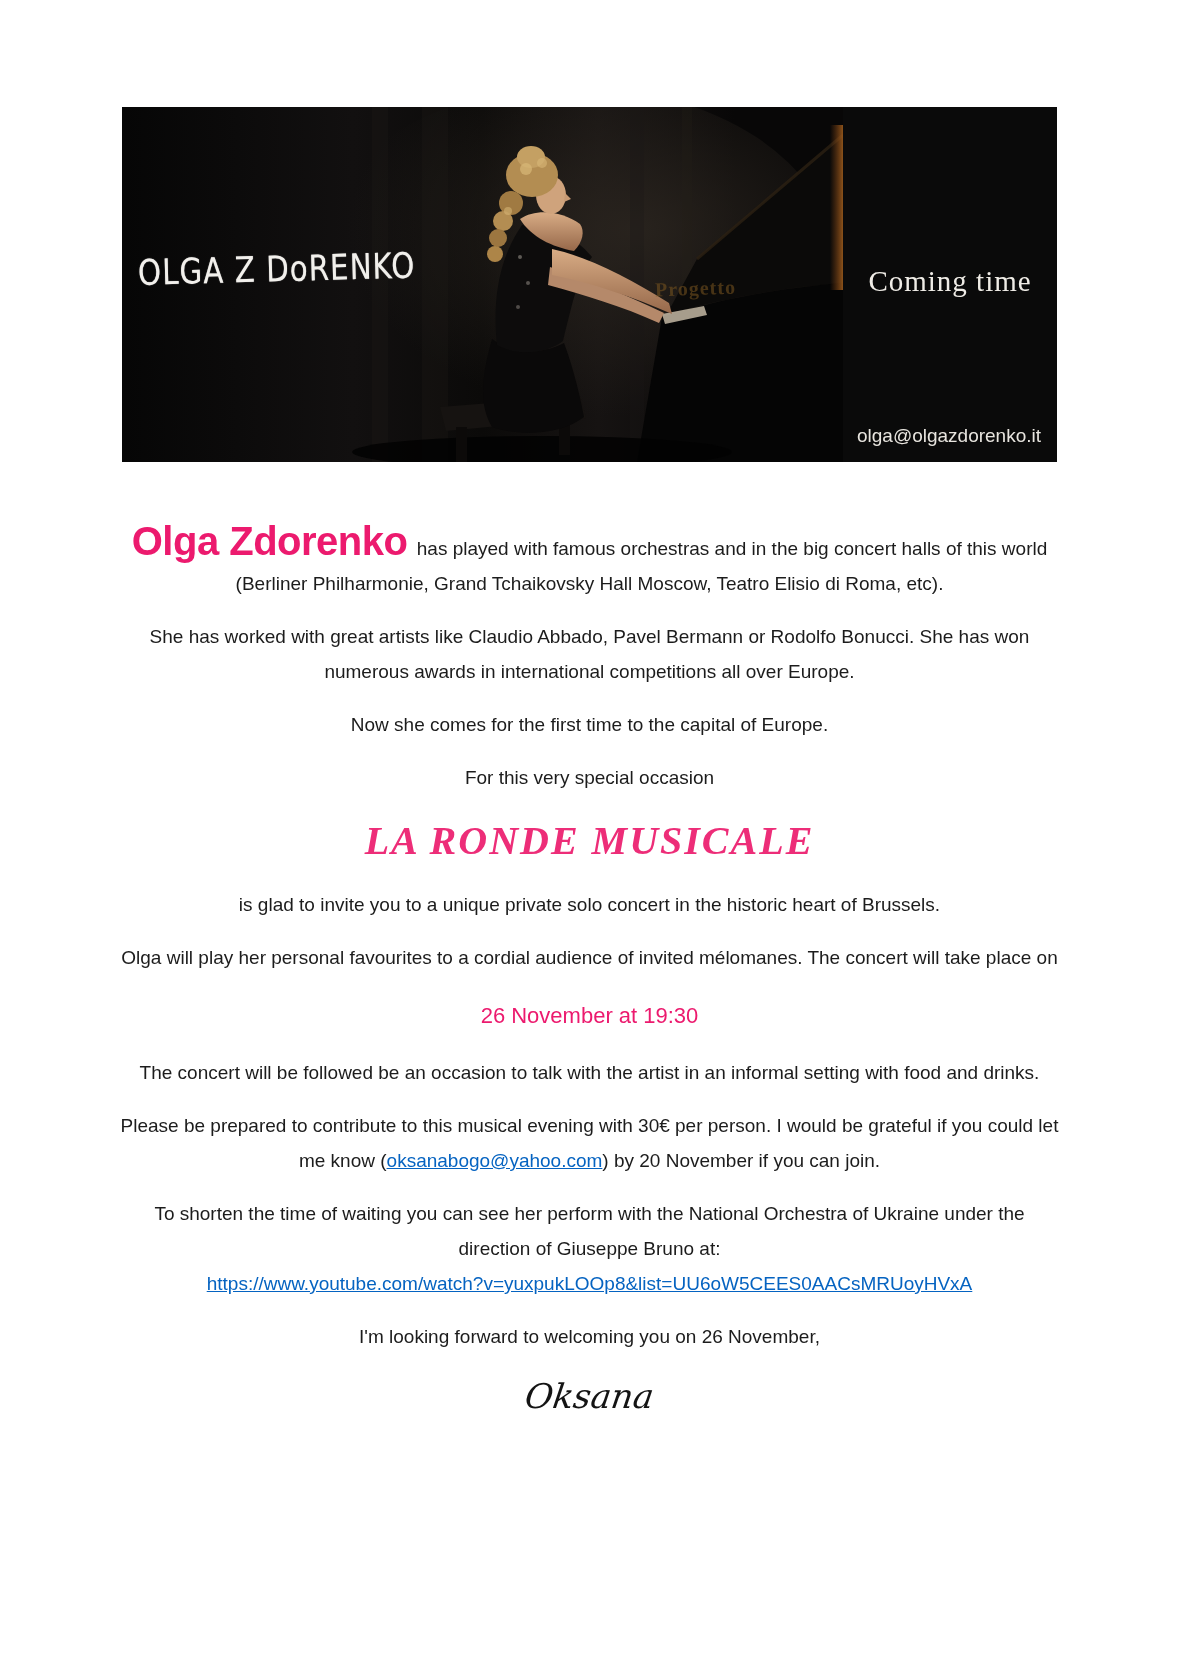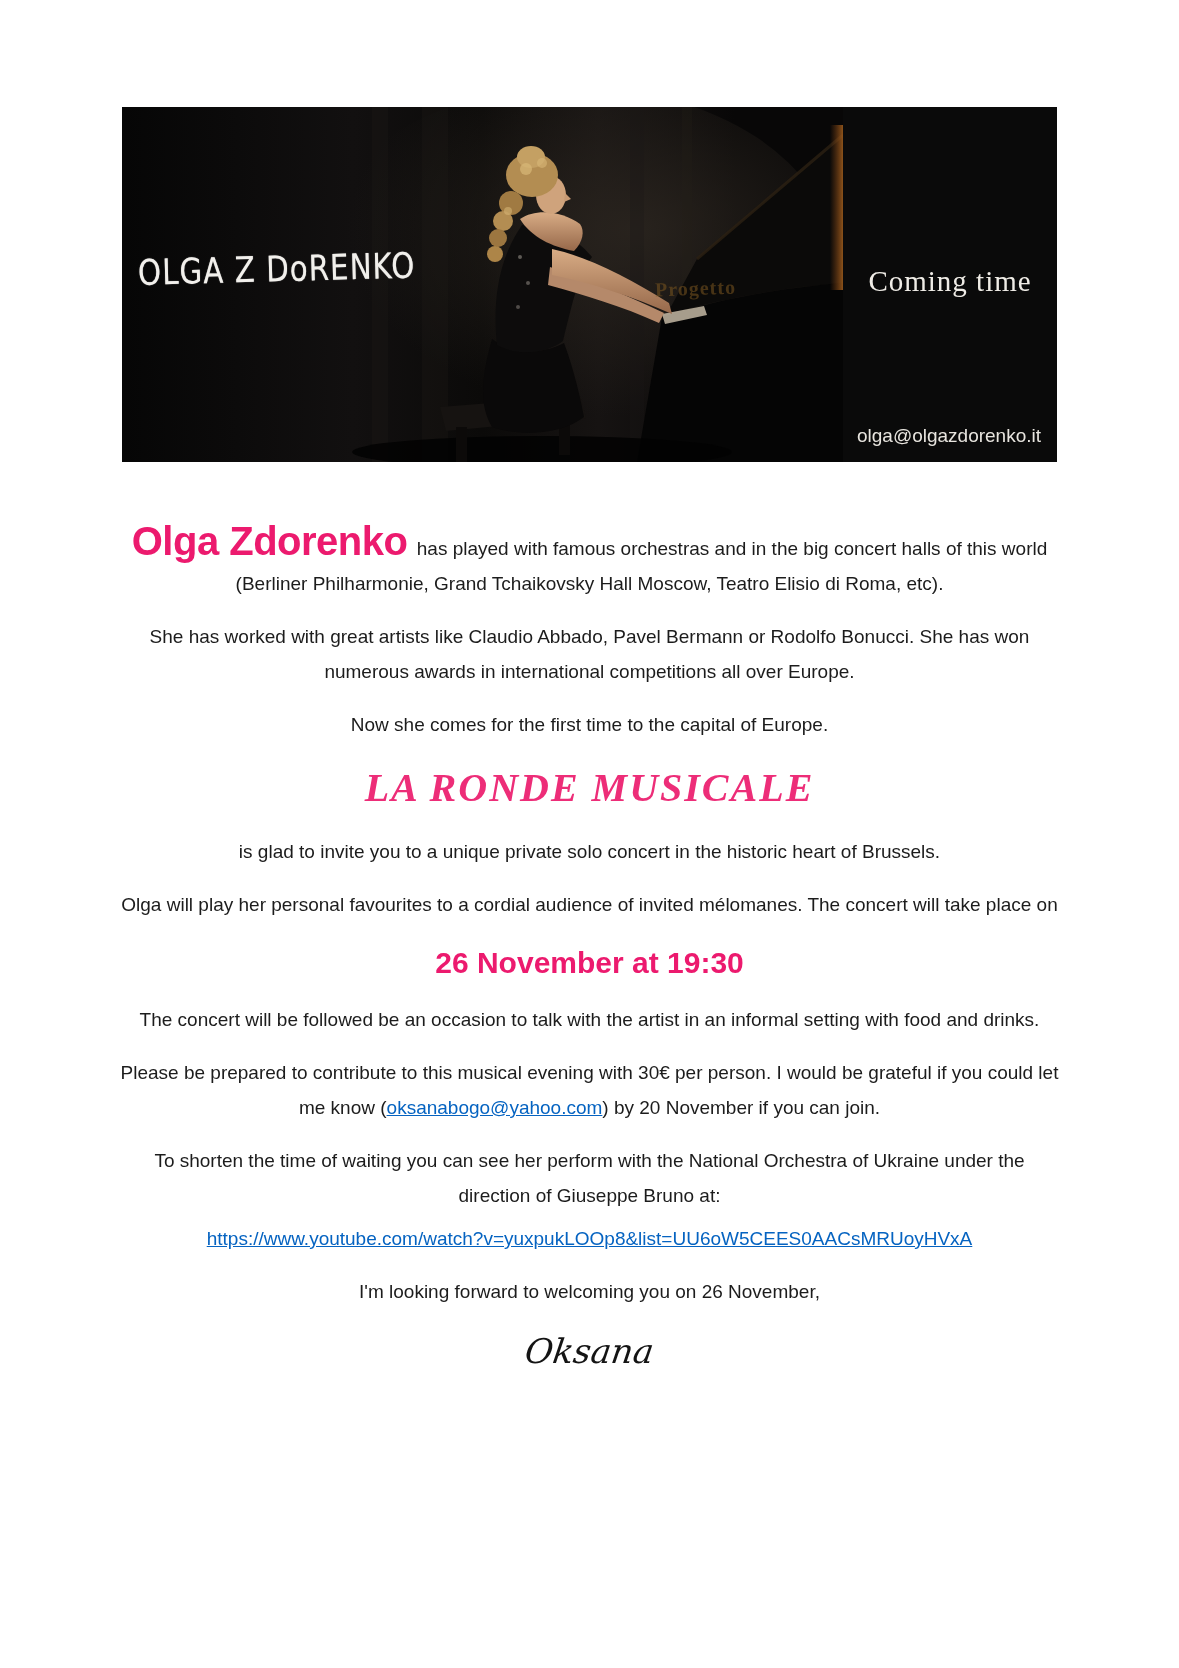--- a/index.html
+++ b/index.html
@@ -51,26 +51,26 @@
   .lead{
     font-size:40px;font-weight:700;color:var(--accent-pink);
     letter-spacing:-0.5px;padding-right:4px;
   }
   .title{
     color:var(--title-pink);font-family:"Liberation Serif", serif;
     font-style:italic;font-weight:700;font-size:40px;line-height:56px;
     letter-spacing:2px;margin:12px 0 18px;
   }
   .datetime{
-    color:var(--accent-pink);font-size:30px;line-height:42px;font-weight:700;
+    color:var(--accent-pink);font-size:22px;line-height:42px;font-weight:400;
     margin:20px 0 18px;
   }
   a.link{color:var(--link-blue);text-decoration:underline;cursor:pointer;}
   p.contribution{margin-top:12px;}
-  p.video-para{margin-bottom:8px;}
+  p.video-para{margin-bottom:0;}
   .signature{
     font-family:"DejaVu Serif", serif;font-style:italic;font-size:34px;
     line-height:48px;margin-top:12px;color:#141414;
     transform:skewX(-8deg);
   }
 </style>
 </head>
 <body>
 
 <div class="page">
@@ -152,20 +152,21 @@
   </div>
 
   <div class="content">
 
     <p><span class="lead">Olga Zdorenko</span><span> has played with famous orchestras and in the big concert halls of this world (Berliner Philharmonie, Grand Tchaikovsky Hall Moscow, Teatro Elisio di Roma, etc).</span></p>
 
     <p>She has worked with great artists like Claudio Abbado, Pavel Bermann or Rodolfo Bonucci. She has won numerous awards in international competitions all over Europe.</p>
 
     <p>Now she comes for the first time to the capital of Europe.</p>
 
+    <p>For this very special occasion</p>
 
     <div class="title">LA RONDE MUSICALE</div>
 
     <p>is glad to invite you to a unique private solo concert in the historic heart of Brussels.</p>
 
     <p>Olga will play her personal favourites to a cordial audience of invited mélomanes. The concert will take place on</p>
 
     <div class="datetime">26 November at 19:30</div>
 
 

